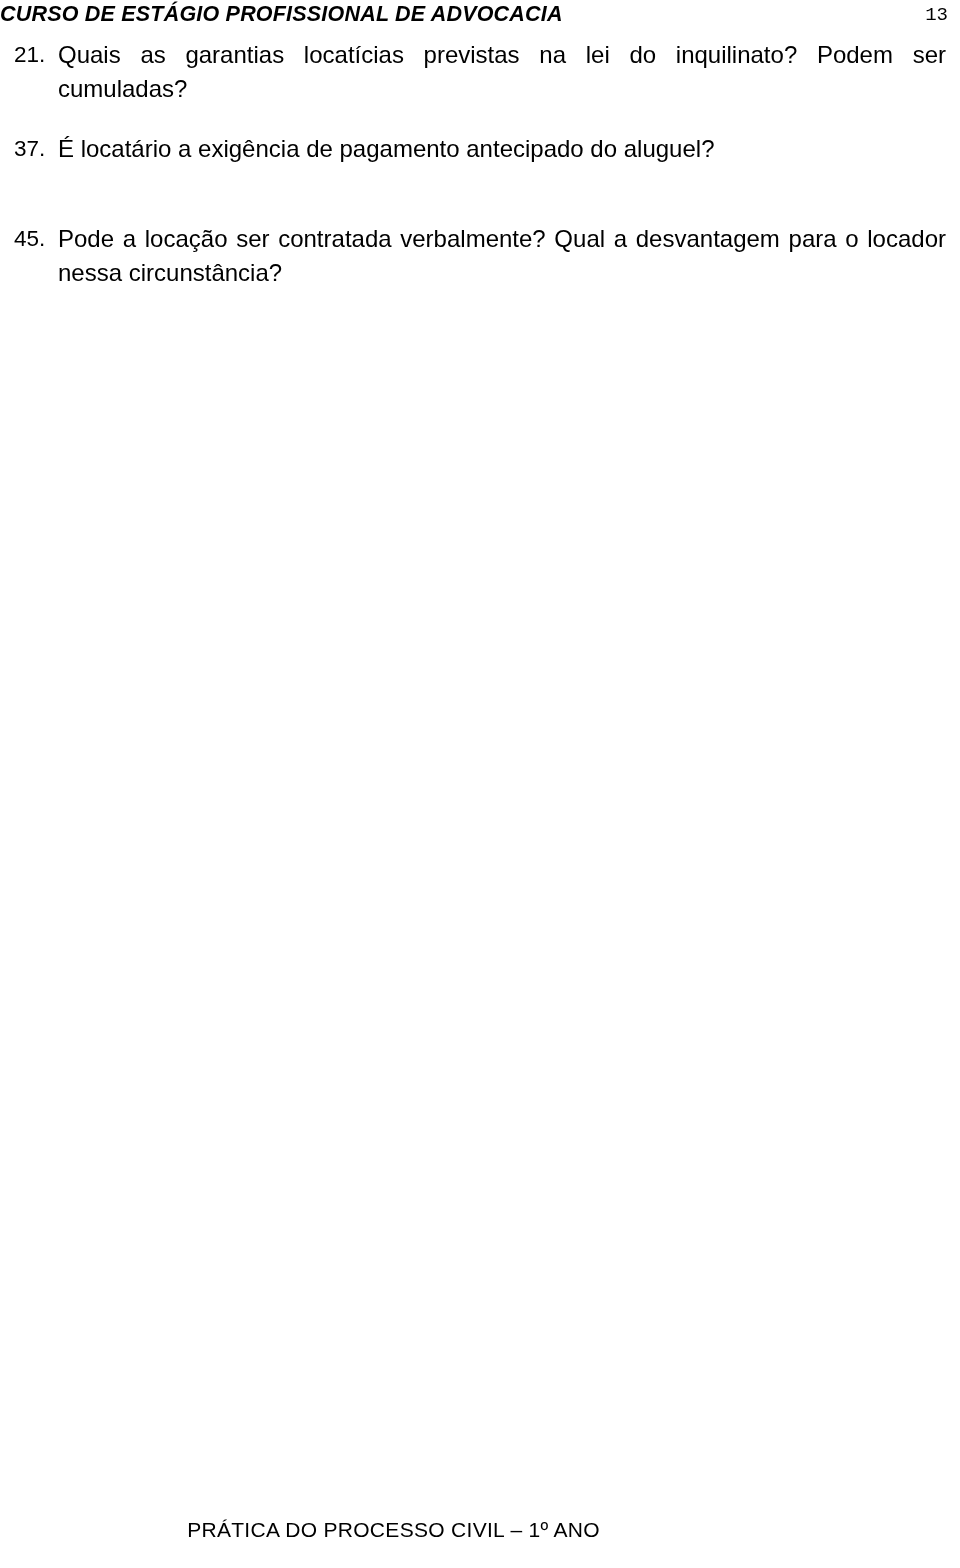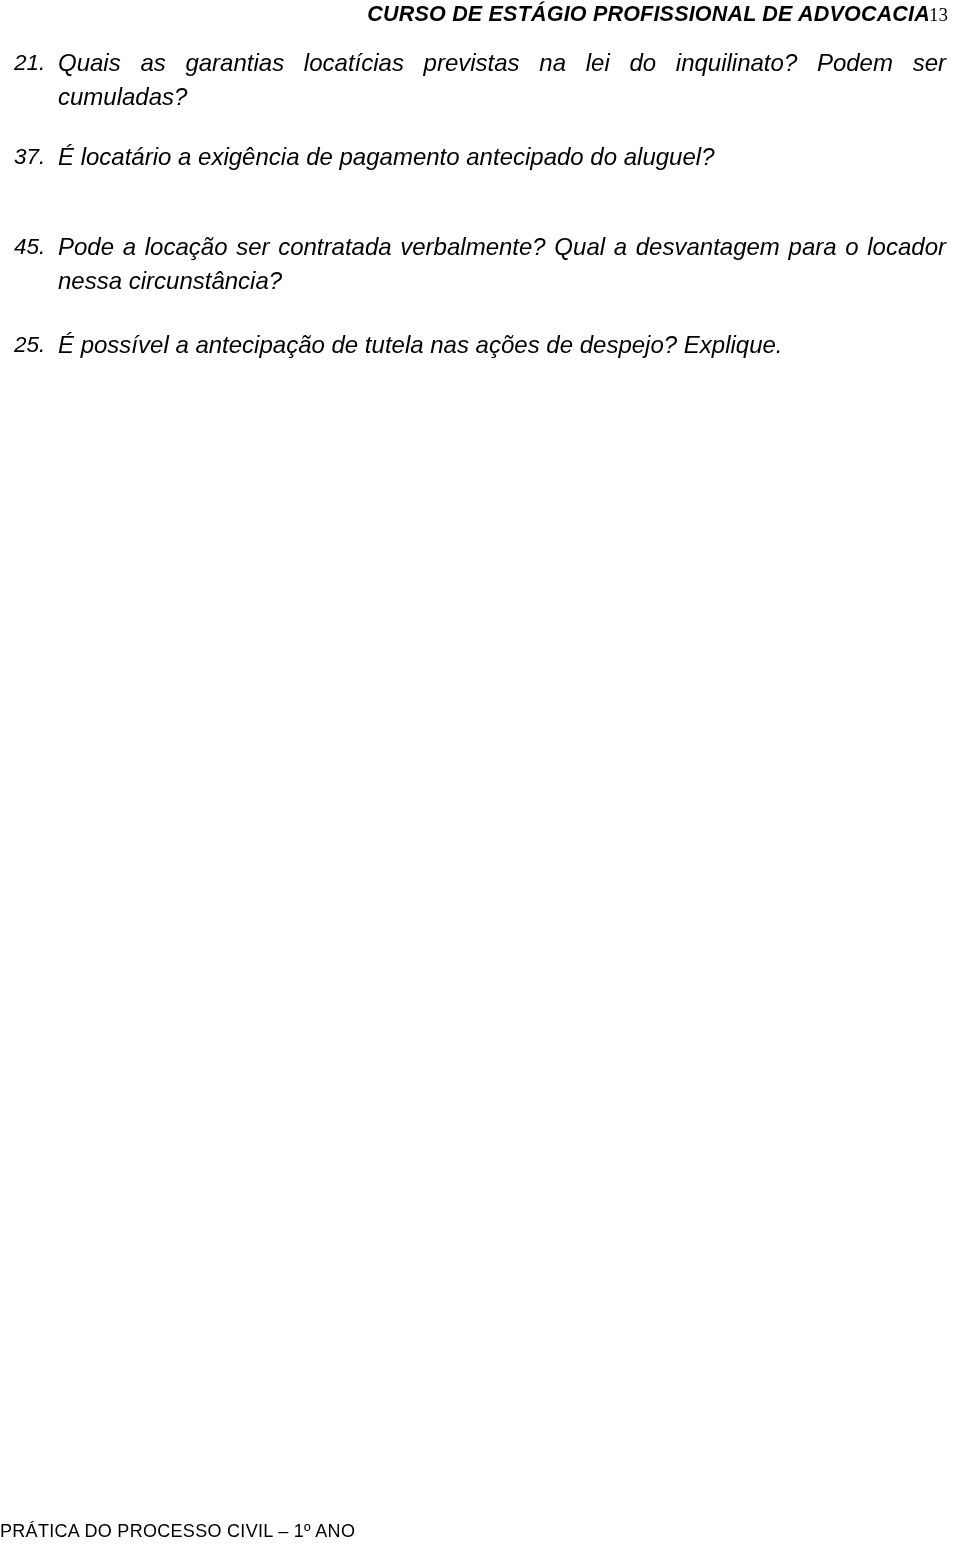--- a/index.html
+++ b/index.html
@@ -27,44 +27,43 @@
     top: 0px;
     left: 0px;
     width: 960px;
     height: 34px;
   }
   .doc-header .title {
     position: absolute;
     left: 0;
     top: 2px;
     width: 930px;
-    text-align: right;
+    text-align: left;
     font-family: "Liberation Sans", sans-serif;
     font-weight: bold;
     font-style: italic;
     font-size: 21.5px;
     letter-spacing: 0.2px;
     white-space: nowrap;
   }
   .doc-header .page-number {
     position: absolute;
     right: 12px;
     top: 4px;
-    font-family: Liberation Serif, serif;
+    font-family: Liberation Mono, monospace;
     font-size: 19px;
     font-weight: normal;
   }
 
   
   .content {
     position: absolute;
-    top: 46px;
+    top: 38px;
     left: 14px;
     width: 936px;
-    font-style: italic;
   }
   .q-item {
     display: flex;
     align-items: flex-start;
     margin-bottom: 0px;
   }
   .q-num {
     flex: 0 0 auto;
     font-size: 22.5px;
     line-height: 34px;
@@ -82,22 +81,22 @@
   }
   .gap-md { height: 26px; }
   .gap-lg { height: 30px; }
 
   
   .doc-footer {
     position: absolute;
     left: 0;
     bottom: 26px;
     width: 787px;
-    text-align: left;
-    font-size: 18px;
+    text-align: center;
+    font-size: 21px;
     letter-spacing: 0.3px;
   }
 </style>
 </head>
 <body>
 
 <div class="page">
 
   <div class="doc-header">
     <div class="title">CURSO DE ESTÁGIO PROFISSIONAL DE ADVOCACIA</div>
@@ -123,22 +122,18 @@
 
     <div class="gap-lg"></div>
 
     <div class="q-item">
       <div class="q-num">45.</div>
       <div class="q-text">Pode a locação ser contratada verbalmente?  Qual a desvantagem para o locador nessa circunstância?</div>
     </div>
 
     <div class="gap-lg"></div>
 
-    <div class="q-item">
-      <div class="q-num">25.</div>
-      <div class="q-text">É possível a antecipação de tutela nas ações de despejo? Explique.</div>
-    </div>
 
   </div>
 
   <div class="doc-footer">PRÁTICA DO PROCESSO CIVIL – 1º ANO</div>
 
 </div>
 
 </body></html>

